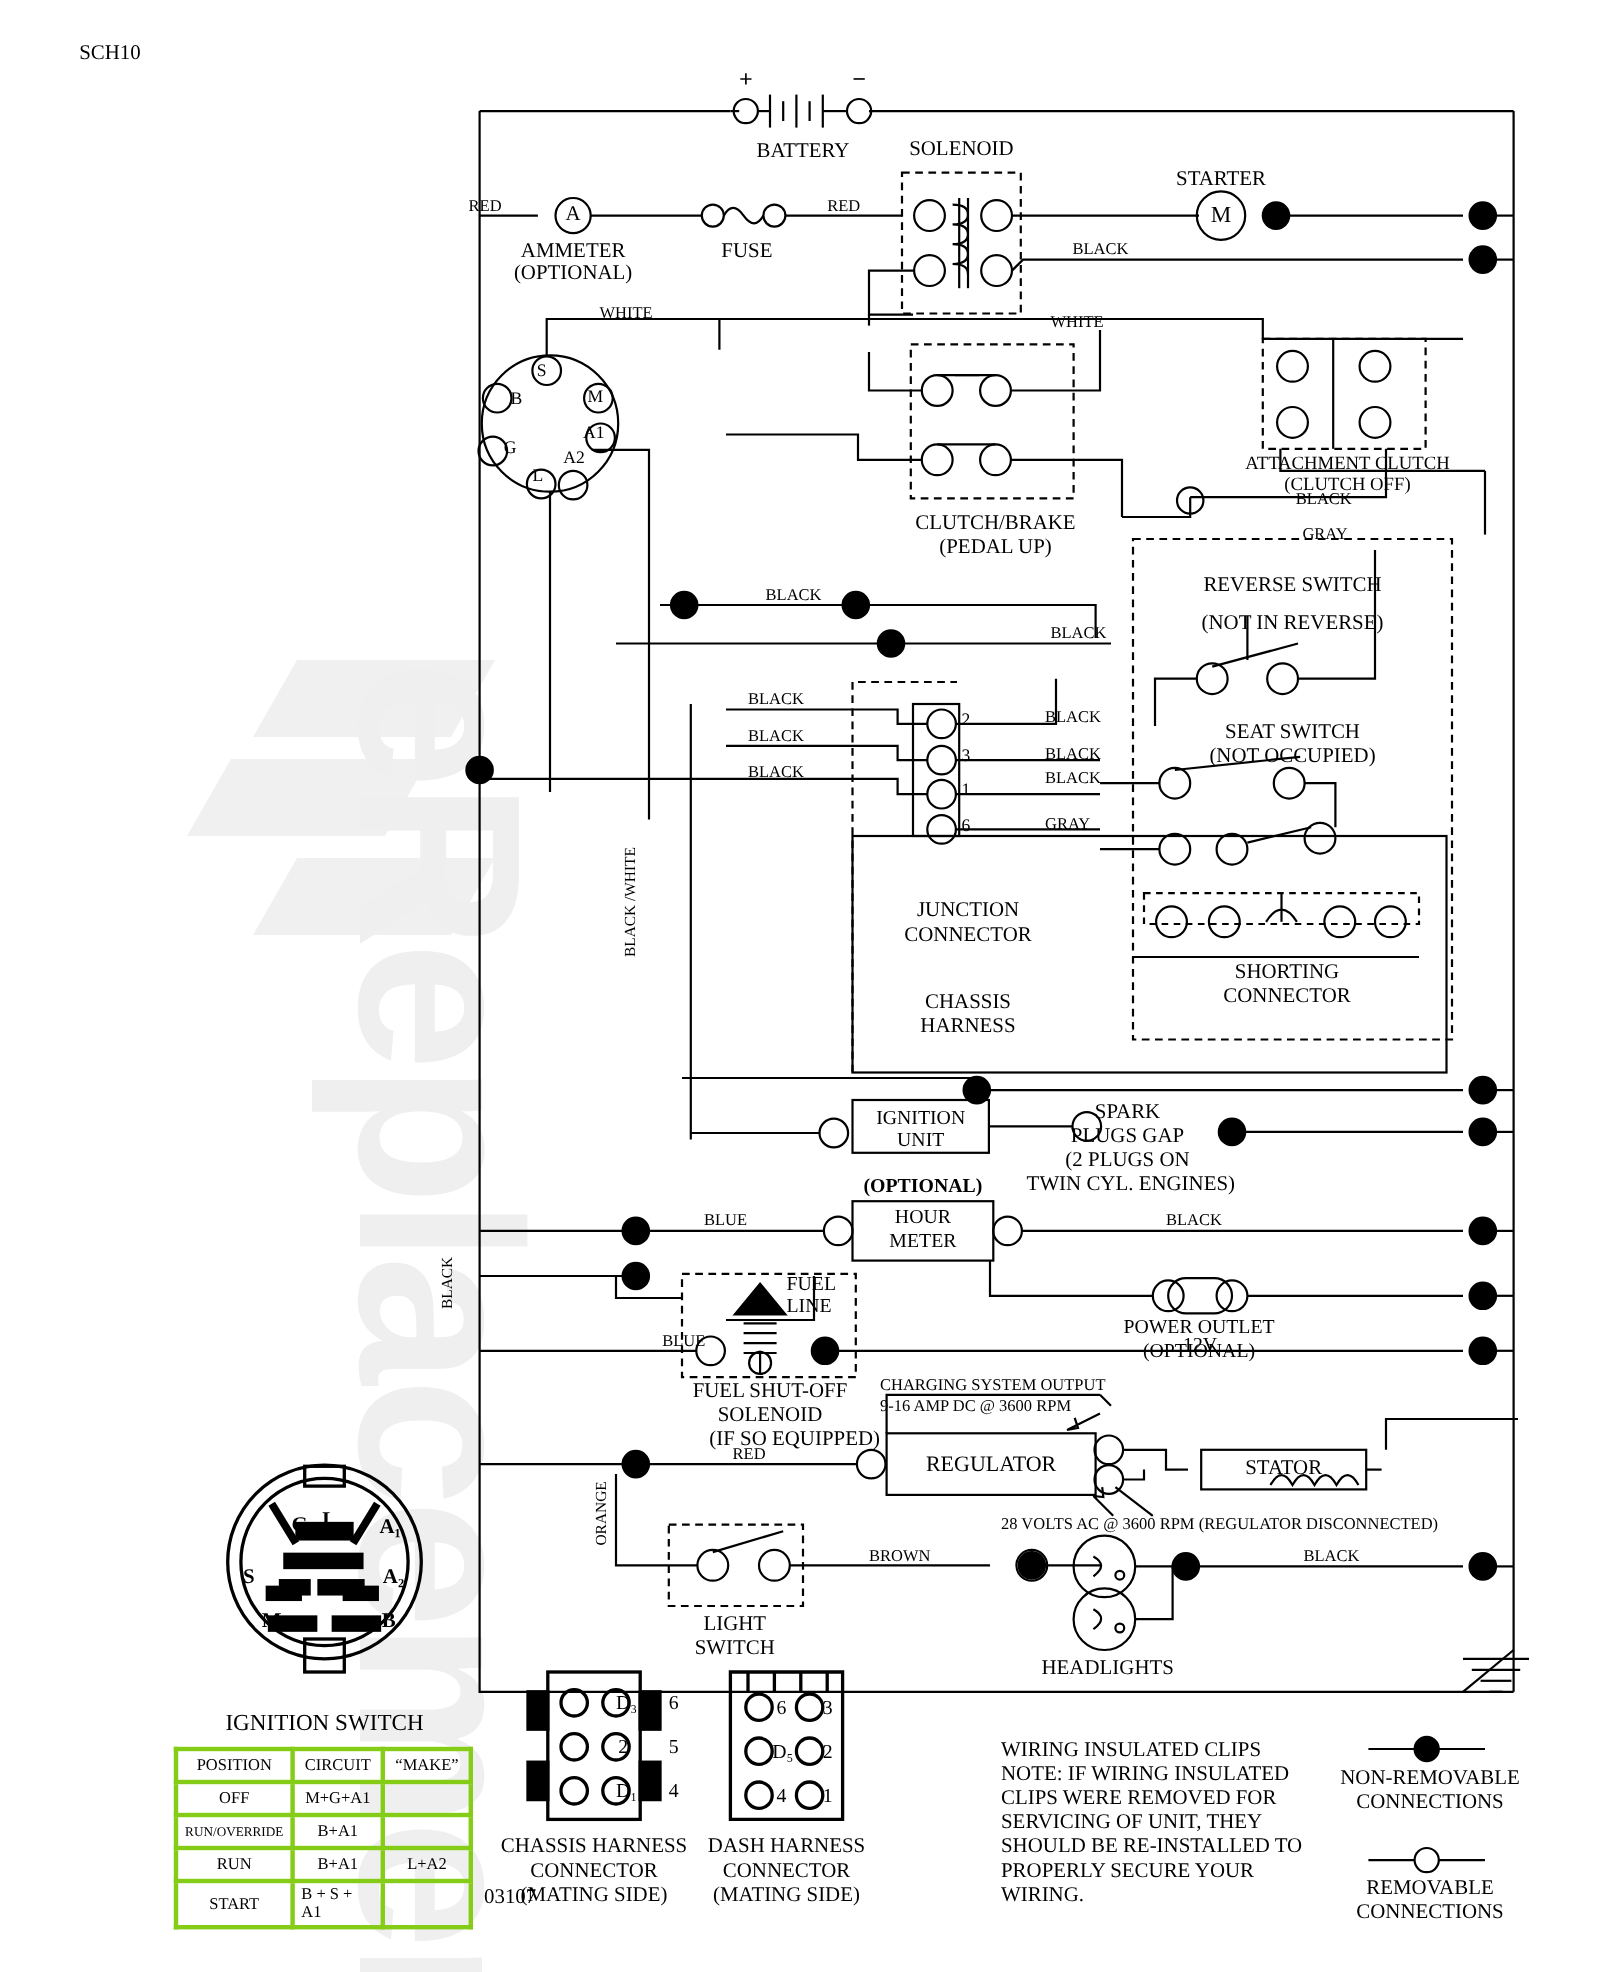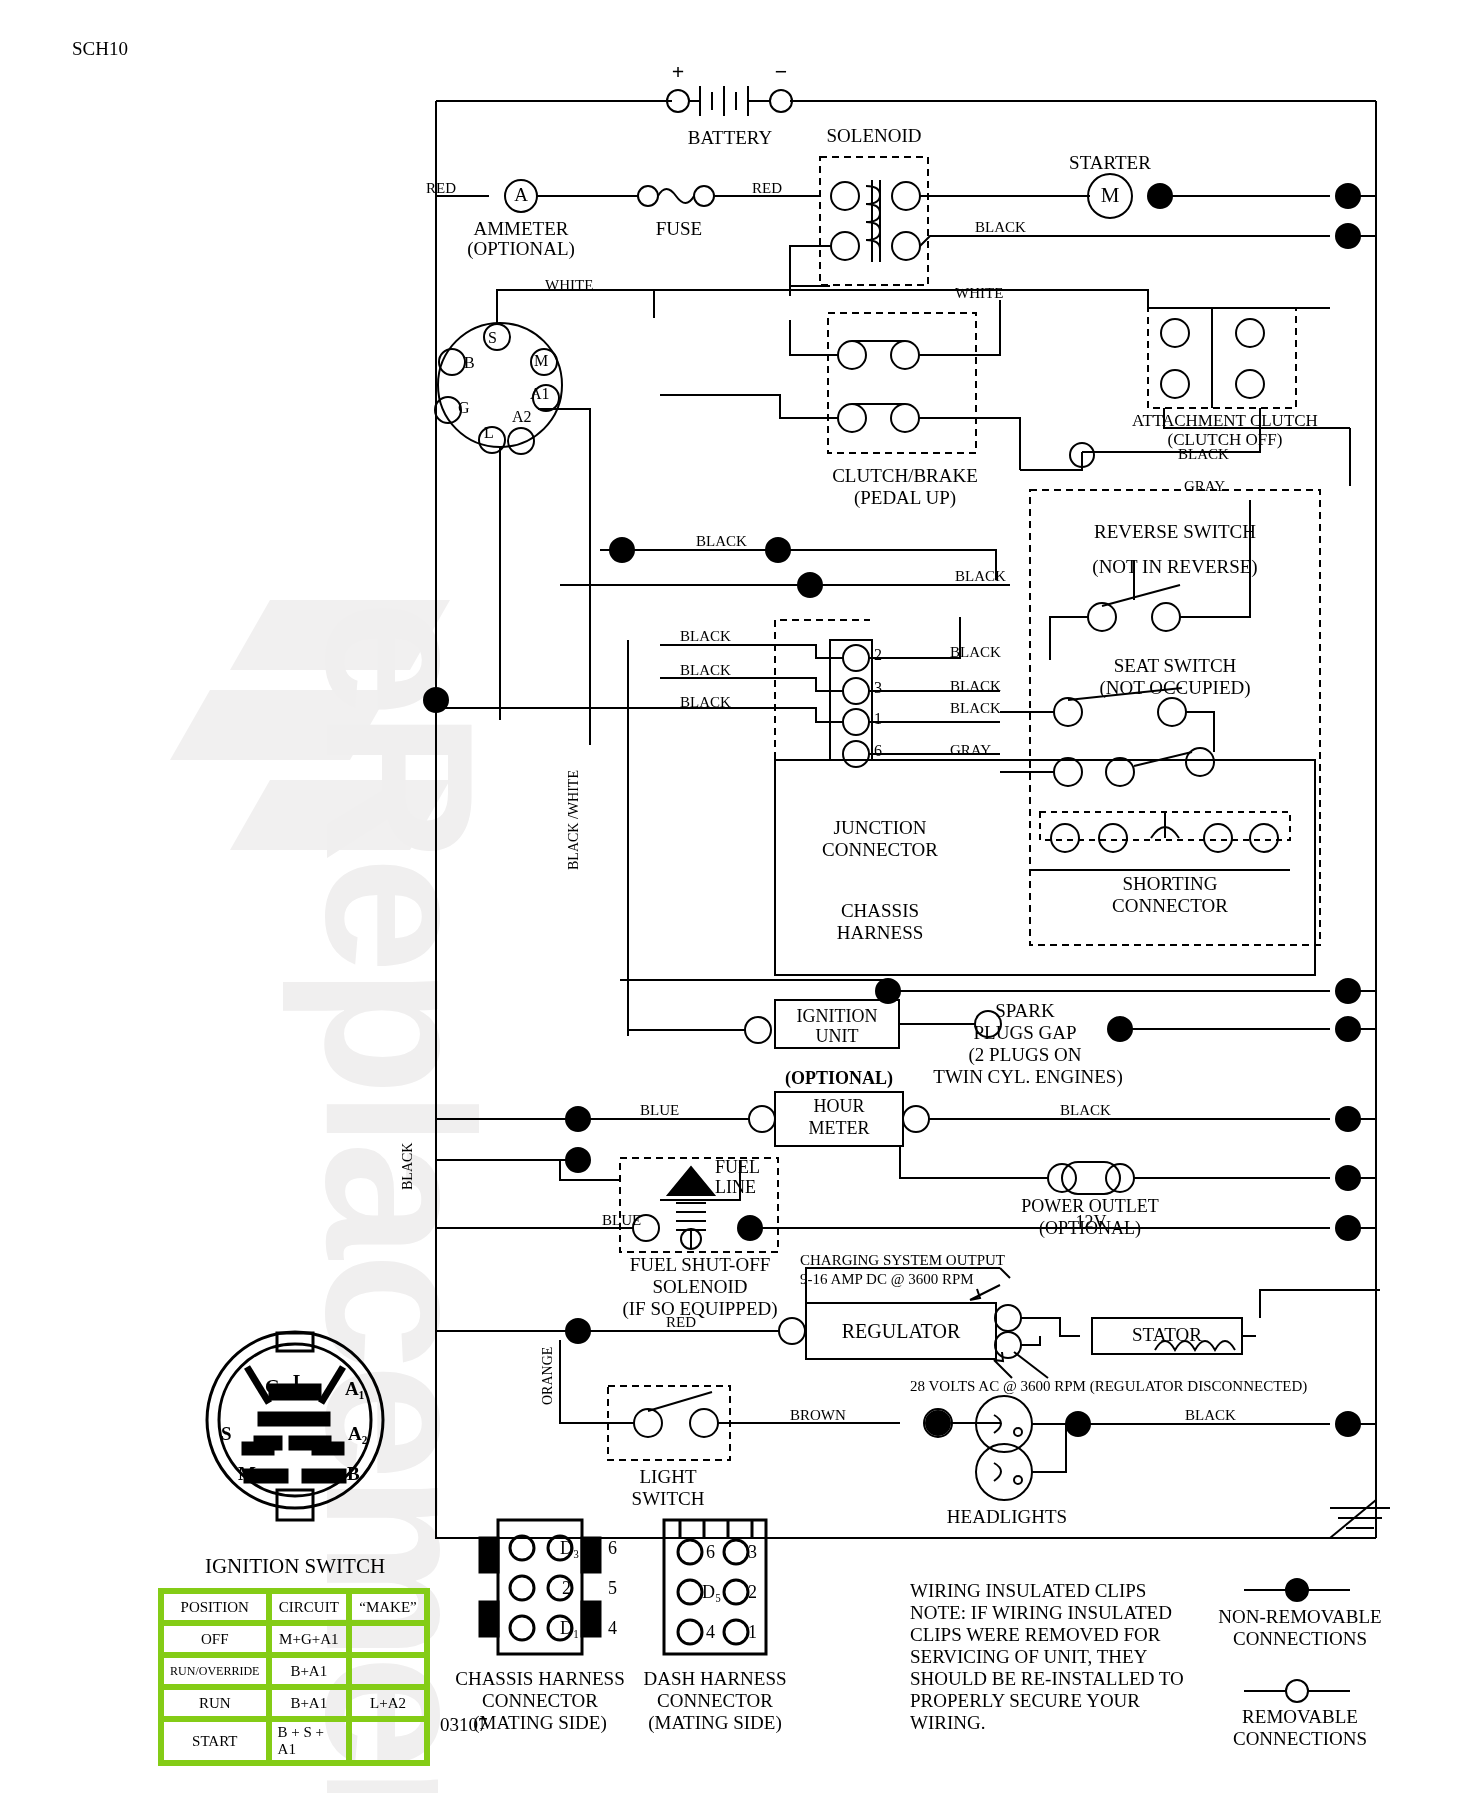--- a/index.html
+++ b/index.html
@@ -2,21 +2,21 @@
 <html><head>
 <meta charset="utf-8">
 <style>
   html,body{margin:0;padding:0;background:#ffffff;}
   body{width:1476px;height:1793px;position:relative;font-family:"Liberation Serif",serif;color:#000;overflow:hidden;}
   .lbl{position:absolute;font-family:"Liberation Serif",serif;color:#000;white-space:nowrap;line-height:1.12;}
   .c{text-align:center;}
   svg{position:absolute;left:0;top:0;}
   .wm{position:absolute;font-family:"Liberation Sans",sans-serif;color:#f0efef;font-weight:bold;pointer-events:none;}
   table.ig{border-collapse:collapse;font-family:"Liberation Serif",serif;font-size:15px;}
-  table.ig td{border:6px solid #84cc16;padding:2px 6px;text-align:center;height:22px;}
+  table.ig td{border:4px solid #84cc16;padding:2px 6px;text-align:center;height:22px;}
 </style>
 </head>
 <body>
 
 <div class="wm" style="left:150px;top:560px;width:470px;height:420px;">
   <svg width="470" height="420" viewBox="0 0 470 420">
     <g fill="#f1f0f0">
       <path d="M120 40 L300 40 L260 110 L80 110 Z"></path>
       <path d="M60 130 L240 130 L200 200 L20 200 Z"></path>
       <path d="M120 220 L300 220 L260 290 L80 290 Z"></path>
@@ -426,21 +426,21 @@
 <div class="lbl c" style="left:775px;top:1096px;width:128px;font-size:18px;">HOUR</div>
 <div class="lbl c" style="left:775px;top:1118px;width:128px;font-size:18px;">METER</div>
 <div class="lbl" style="left:640px;top:1102px;font-size:15px;">BLUE</div>
 <div class="lbl" style="left:1060px;top:1102px;font-size:15px;">BLACK</div>
 
 <div class="lbl" style="left:715px;top:1157px;font-size:18px;">FUEL</div>
 <div class="lbl" style="left:715px;top:1177px;font-size:18px;">LINE</div>
 <div class="lbl" style="left:602px;top:1212px;font-size:15px;">BLUE</div>
 <div class="lbl c" style="left:600px;top:1254px;width:200px;font-size:19px;">FUEL SHUT-OFF</div>
 <div class="lbl c" style="left:600px;top:1276px;width:200px;font-size:19px;">SOLENOID</div>
-<div class="lbl c" style="left:600px;top:1298px;width:200px;font-size:19px;">(IF SO EQUIPPED)</div>
+<div class="lbl c" style="left:600px;top:1298px;width:200px;font-size:19px;text-align:right;">(IF SO EQUIPPED)</div>
 
 <div class="lbl c" style="left:1061px;top:1168px;width:60px;font-size:18px;margin-top:44px;">12V</div>
 <div class="lbl c" style="left:1000px;top:1196px;width:180px;font-size:18px;">POWER OUTLET</div>
 <div class="lbl c" style="left:1000px;top:1218px;width:180px;font-size:18px;">(OPTIONAL)</div>
 
 <div class="lbl" style="left:800px;top:1252px;font-size:15px;">CHARGING SYSTEM OUTPUT</div>
 <div class="lbl" style="left:800px;top:1271px;font-size:15px;">9-16 AMP DC @ 3600 RPM</div>
 <div class="lbl c" style="left:806px;top:1320px;width:190px;font-size:20px;">REGULATOR</div>
 <div class="lbl c" style="left:1092px;top:1324px;width:150px;font-size:19px;">STATOR</div>
 <div class="lbl" style="left:910px;top:1378px;font-size:15px;">28 VOLTS AC @ 3600 RPM (REGULATOR DISCONNECTED)</div>

